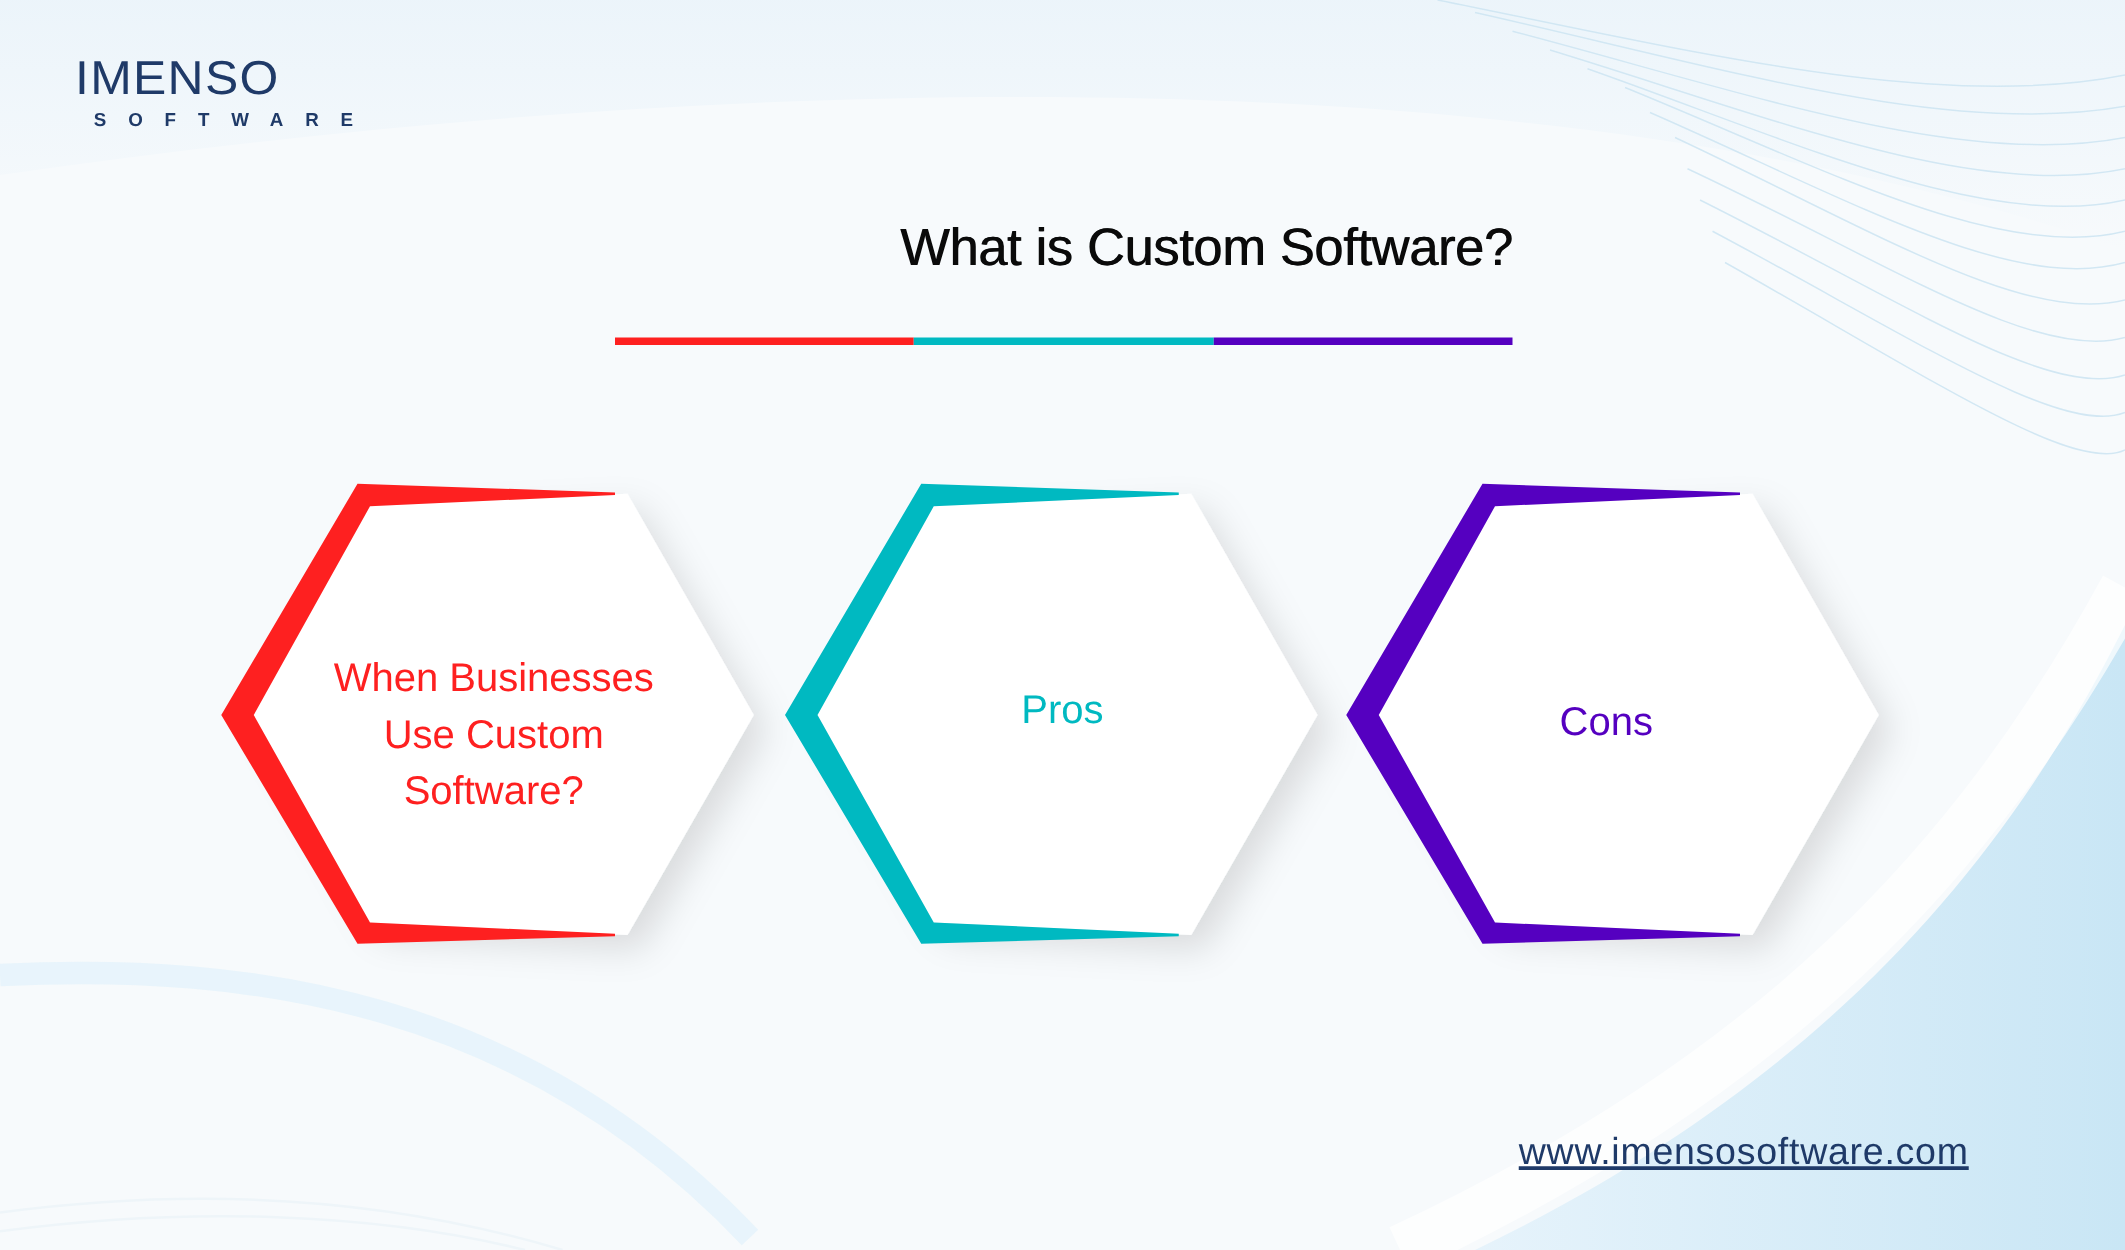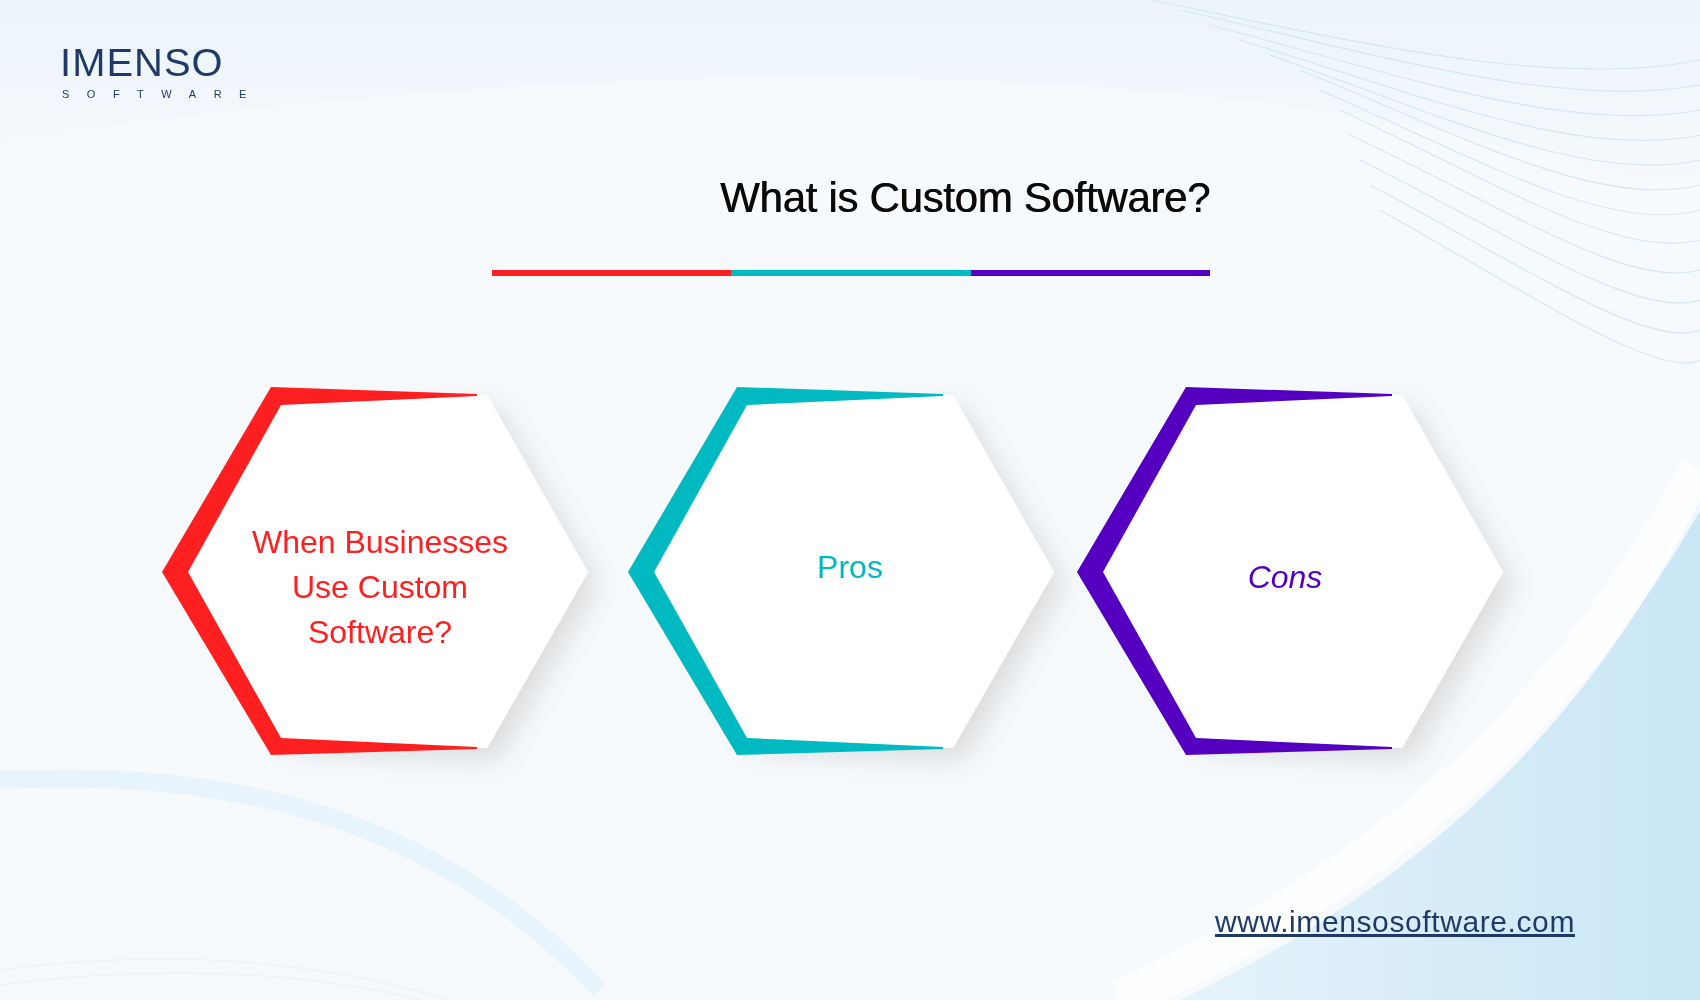--- a/index.html
+++ b/index.html
@@ -9,22 +9,22 @@
     font-family:"Liberation Sans", sans-serif;
   }
   .bg { position:absolute; inset:0; z-index:0; }
   .logo { position:absolute; left:60px; top:44px; z-index:2; }
   .logo-main {
     font-family:"Liberation Sans", sans-serif;
     font-size:38px; line-height:38px; color:#1f3a68; letter-spacing:1px;
     font-weight:400; transform:scaleX(1.05); transform-origin:left;
   }
   .logo-sub {
-    font-size:11px; color:#1f3a68; letter-spacing:17.5px; margin-top:6px; margin-left:2px;
-    font-weight:400;
+    font-size:15px; color:#1f3a68; letter-spacing:17.5px; margin-top:6px; margin-left:15px;
+    font-weight:700;
   }
   .title {
     position:absolute; left:492px; width:718px; top:174px; text-align:right;
     font-size:42px; font-weight:400; color:#0a0a0a; z-index:2;
     letter-spacing:-0.3px;
     text-shadow:0.6px 0 0 #0a0a0a;
   }
   .divider { position:absolute; left:492px; top:270px; height:6px; width:718px; display:flex; z-index:2; }
   .divider span { flex:1; height:6px; }
   .hex { position:absolute; top:380px; width:440px; height:400px; z-index:2; }
@@ -86,21 +86,21 @@
 </div>
 
 <div class="title">What is Custom Software?</div>
 
 <div class="divider">
   <span style="background:#fe2020"></span>
   <span style="background:#00b9c1"></span>
   <span style="background:#5500c0"></span>
 </div>
 
-<div class="hex" style="left:162px;">
+<div class="hex" style="left:177px;">
   <svg width="440" height="400" viewBox="0 0 440 400">
     <defs>
       <filter id="sh1" x="-20%" y="-20%" width="150%" height="150%">
         <feDropShadow dx="10" dy="12" stdDeviation="14" flood-color="#000" flood-opacity="0.12"></feDropShadow>
       </filter>
     </defs>
     <polygon points="26,192 119,25 325,15 426,192 325,368 119,358" fill="#ffffff" filter="url(#sh1)"></polygon>
     <polygon points="0,192 109,7 315,14 315,16 119,25 26,192 119,358 315,367 315,369 109,375" fill="#fe2020"></polygon>
   </svg>
   <div class="hex-label" style="left:38px; top:140px; color:#fe2020;">When Businesses
@@ -124,16 +124,16 @@
 <div class="hex" style="left:1077px;">
   <svg width="440" height="400" viewBox="0 0 440 400">
     <defs>
       <filter id="sh3" x="-20%" y="-20%" width="150%" height="150%">
         <feDropShadow dx="10" dy="12" stdDeviation="14" flood-color="#000" flood-opacity="0.12"></feDropShadow>
       </filter>
     </defs>
     <polygon points="26,192 119,25 325,15 426,192 325,368 119,358" fill="#ffffff" filter="url(#sh3)"></polygon>
     <polygon points="0,192 109,7 315,14 315,16 119,25 26,192 119,358 315,367 315,369 109,375" fill="#5500c0"></polygon>
   </svg>
-  <div class="hex-label" style="left:28px; top:175px; color:#5500c0;font-style:italic;">Cons</div>
+  <div class="hex-label" style="left:28px; top:175px; color:#5500c0;">Cons</div>
 </div>
 
 <div class="url">www.imensosoftware.com</div>
 
 </body></html>

